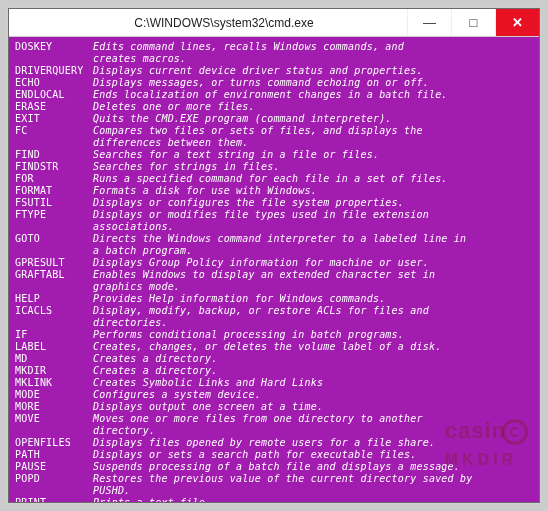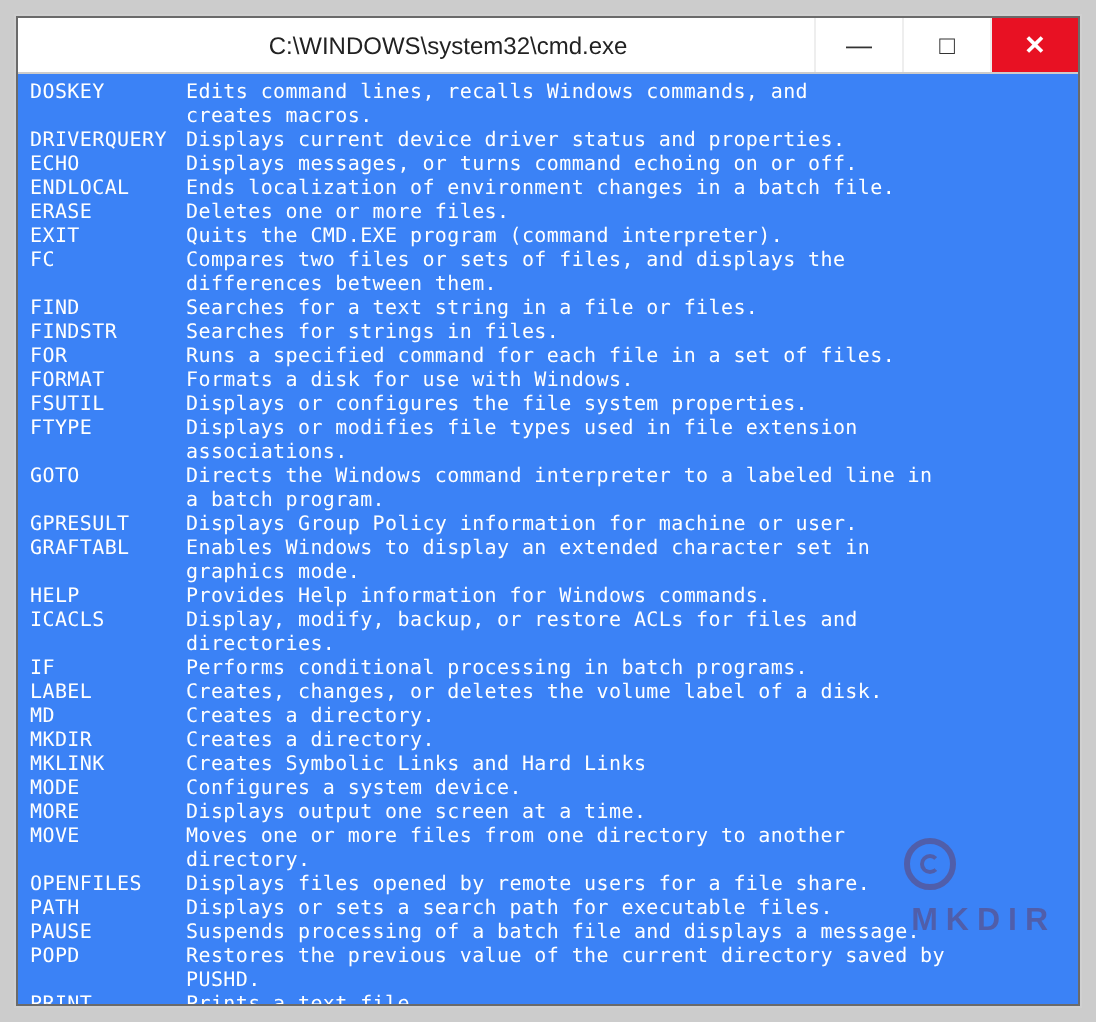--- a/index.html
+++ b/index.html
@@ -52,40 +52,41 @@
     border-left: 1px solid #eee;
     cursor: pointer;
   }
   .titlebar .btn.close {
     background: #e81123;
     color: #fff;
     font-weight: bold;
   }
   .terminal {
     flex: 1;
-    background: #3b82f6;
+    background: #a21caf;
     color: #fff;
     font-size: 10px;
     line-height: 12px;
     padding: 4px 6px;
     overflow: hidden;
     white-space: pre;
     font-family: "Lucida Console", "Consolas", monospace;
     letter-spacing: 0.2px;
   }
   .row {
     display: flex;
   }
   .cmd {
     width: 78px;
     flex-shrink: 0;
   }
   .desc {
     flex: 1;
     white-space: normal;
+    font-style: italic;
   }
   .cont .cmd {
     visibility: hidden;
   }
   .watermark {
     position: absolute;
     right: 20px;
     bottom: 40px;
     font-family: Arial, sans-serif;
     font-size: 22px;
@@ -122,15 +123,15 @@
     <div class="buttons">
       <div class="btn">—</div>
       <div class="btn">□</div>
       <div class="btn close">✕</div>
     </div>
   </div>
   <div class="terminal" id="terminal"><div class="row"><span class="cmd">DOSKEY</span><span class="desc">Edits command lines, recalls Windows commands, and</span></div><div class="row cont"><span class="cmd">.</span><span class="desc">creates macros.</span></div><div class="row"><span class="cmd">DRIVERQUERY</span><span class="desc">Displays current device driver status and properties.</span></div><div class="row"><span class="cmd">ECHO</span><span class="desc">Displays messages, or turns command echoing on or off.</span></div><div class="row"><span class="cmd">ENDLOCAL</span><span class="desc">Ends localization of environment changes in a batch file.</span></div><div class="row"><span class="cmd">ERASE</span><span class="desc">Deletes one or more files.</span></div><div class="row"><span class="cmd">EXIT</span><span class="desc">Quits the CMD.EXE program (command interpreter).</span></div><div class="row"><span class="cmd">FC</span><span class="desc">Compares two files or sets of files, and displays the</span></div><div class="row cont"><span class="cmd">.</span><span class="desc">differences between them.</span></div><div class="row"><span class="cmd">FIND</span><span class="desc">Searches for a text string in a file or files.</span></div><div class="row"><span class="cmd">FINDSTR</span><span class="desc">Searches for strings in files.</span></div><div class="row"><span class="cmd">FOR</span><span class="desc">Runs a specified command for each file in a set of files.</span></div><div class="row"><span class="cmd">FORMAT</span><span class="desc">Formats a disk for use with Windows.</span></div><div class="row"><span class="cmd">FSUTIL</span><span class="desc">Displays or configures the file system properties.</span></div><div class="row"><span class="cmd">FTYPE</span><span class="desc">Displays or modifies file types used in file extension</span></div><div class="row cont"><span class="cmd">.</span><span class="desc">associations.</span></div><div class="row"><span class="cmd">GOTO</span><span class="desc">Directs the Windows command interpreter to a labeled line in</span></div><div class="row cont"><span class="cmd">.</span><span class="desc">a batch program.</span></div><div class="row"><span class="cmd">GPRESULT</span><span class="desc">Displays Group Policy information for machine or user.</span></div><div class="row"><span class="cmd">GRAFTABL</span><span class="desc">Enables Windows to display an extended character set in</span></div><div class="row cont"><span class="cmd">.</span><span class="desc">graphics mode.</span></div><div class="row"><span class="cmd">HELP</span><span class="desc">Provides Help information for Windows commands.</span></div><div class="row"><span class="cmd">ICACLS</span><span class="desc">Display, modify, backup, or restore ACLs for files and</span></div><div class="row cont"><span class="cmd">.</span><span class="desc">directories.</span></div><div class="row"><span class="cmd">IF</span><span class="desc">Performs conditional processing in batch programs.</span></div><div class="row"><span class="cmd">LABEL</span><span class="desc">Creates, changes, or deletes the volume label of a disk.</span></div><div class="row"><span class="cmd">MD</span><span class="desc">Creates a directory.</span></div><div class="row"><span class="cmd">MKDIR</span><span class="desc">Creates a directory.</span></div><div class="row"><span class="cmd">MKLINK</span><span class="desc">Creates Symbolic Links and Hard Links</span></div><div class="row"><span class="cmd">MODE</span><span class="desc">Configures a system device.</span></div><div class="row"><span class="cmd">MORE</span><span class="desc">Displays output one screen at a time.</span></div><div class="row"><span class="cmd">MOVE</span><span class="desc">Moves one or more files from one directory to another</span></div><div class="row cont"><span class="cmd">.</span><span class="desc">directory.</span></div><div class="row"><span class="cmd">OPENFILES</span><span class="desc">Displays files opened by remote users for a file share.</span></div><div class="row"><span class="cmd">PATH</span><span class="desc">Displays or sets a search path for executable files.</span></div><div class="row"><span class="cmd">PAUSE</span><span class="desc">Suspends processing of a batch file and displays a message.</span></div><div class="row"><span class="cmd">POPD</span><span class="desc">Restores the previous value of the current directory saved by</span></div><div class="row cont"><span class="cmd">.</span><span class="desc">PUSHD.</span></div><div class="row"><span class="cmd">PRINT</span><span class="desc">Prints a text file.</span></div></div>
 </div>
 
 <div class="watermark">
-  <span class="circ"></span><br>
+  <span>casin</span><span class="circ"></span><br>
   <span style="font-size:16px;letter-spacing:4px;">MKDIR</span>
 </div>
 
 </body></html>

